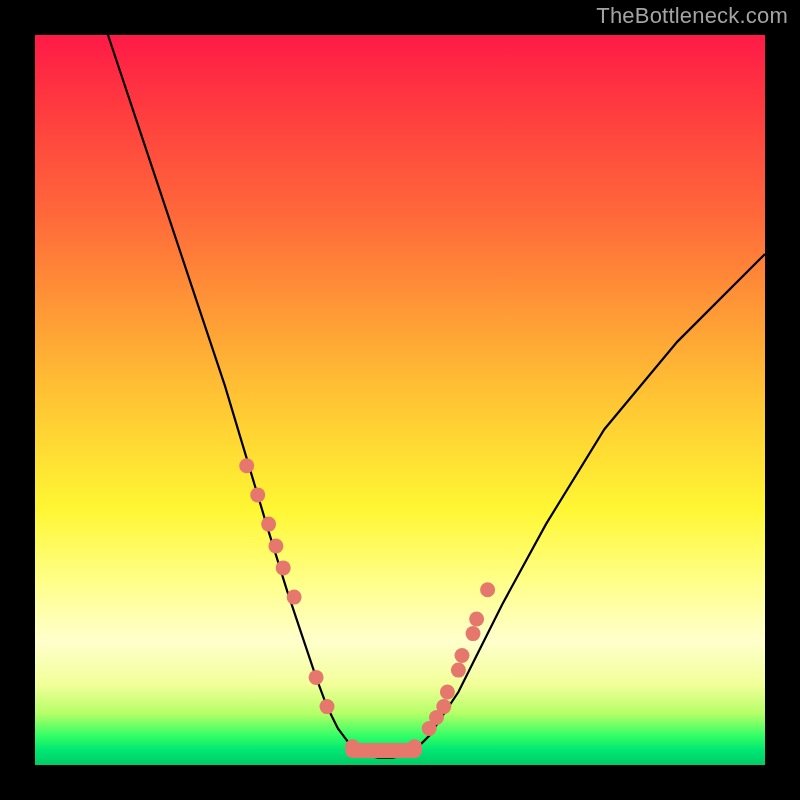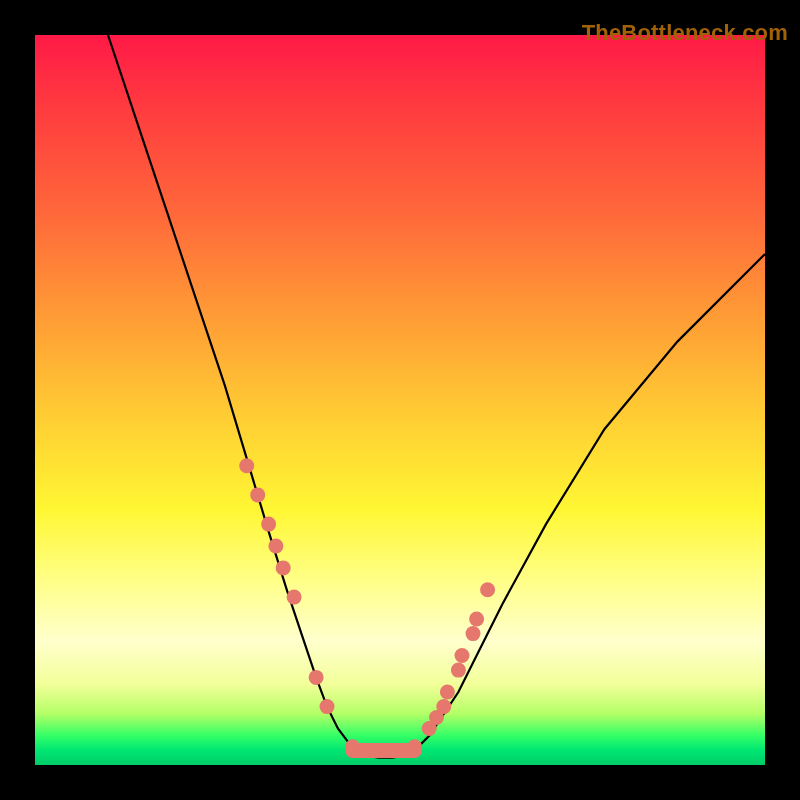--- a/index.html
+++ b/index.html
@@ -34,25 +34,25 @@
       #ffffcc 83%,
       #f2ff99 89%,
       #b3ff66 93%,
       #33ff66 96%,
       #00e673 98%,
       #00cc66 100%
     );
   }
   .attribution {
     position: absolute;
-    top: 20px;
+    top: 3px;
     right: 12px;
-    color: #a16207;
+    color: #a3a3a3;
     font-size: 22px;
-    font-weight: 700;
+    font-weight: 400;
     letter-spacing: 0.2px;
     z-index: 5;
   }
   svg.curve-layer {
     position: absolute;
     left: 0;
     top: 0;
     width: 730px;
     height: 730px;
     overflow: visible;

